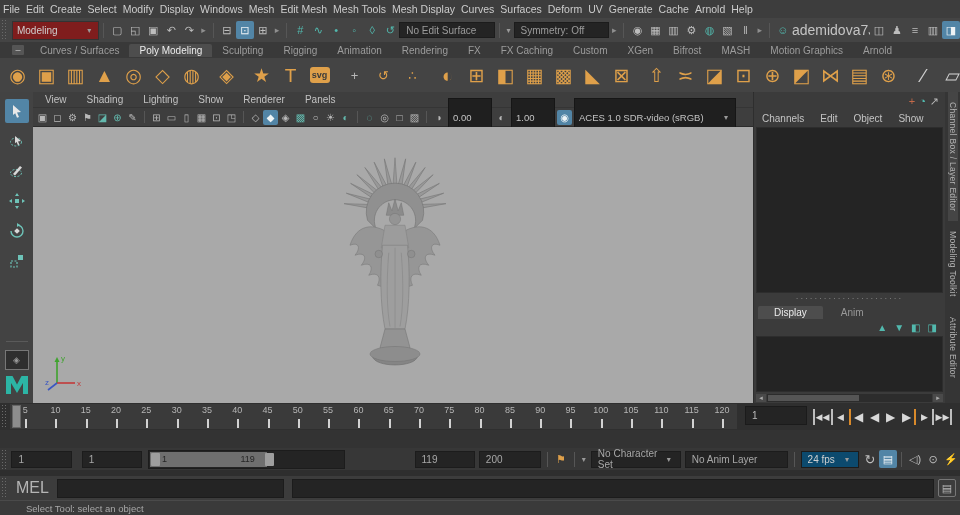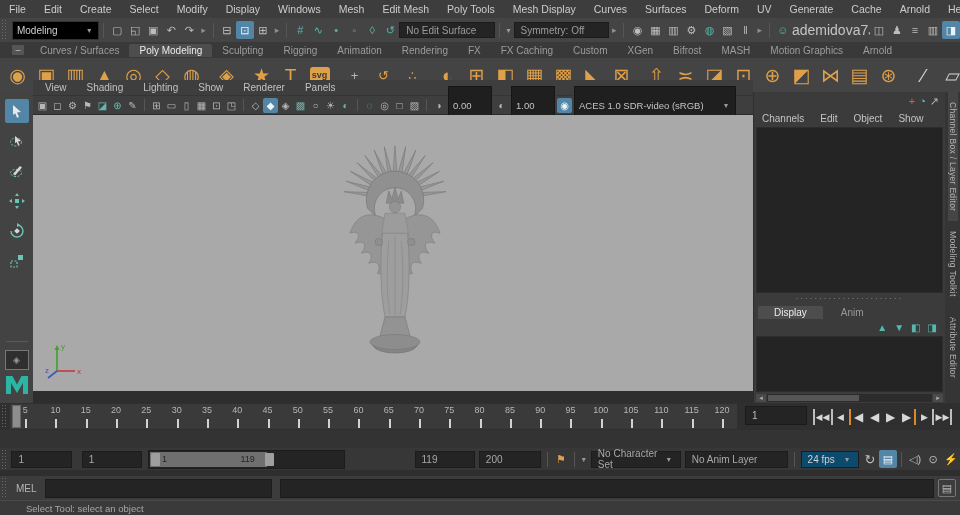--- a/index.html
+++ b/index.html
@@ -16,25 +16,25 @@
   .ic.tl{color:#52b9ae}
   .ic.or{color:#dfa04a}
   .ic.hl{background:#5285a6;color:#ecf2f5}
   .fld{background:#242424;border:1px solid #1c1c1c;color:#9b9b9b;font-size:10px;
        display:flex;align-items:center;padding:0 6px;height:16px;box-sizing:border-box}
   .caret{font-size:8px;color:#9a9a9a;margin:0 3px}
 
   
   .menubar{left:0;top:0;width:960px;height:18px;background:#3d3d3d;border-bottom:1px solid #2c2c2c;
            font-size:10.5px;color:#cccccc}
-  .menubar .mi{padding:0 9px;white-space:nowrap}
+  .menubar .mi{padding:0 3px;white-space:nowrap}
 
   
   .statusline{left:0;top:18px;width:960px;height:24px;background:#444;border-bottom:1px solid #303030}
-  .menuset{width:78px;height:17px;background:#000000;border:1px solid #333;font-size:10px;color:#cfcfcf;
+  .menuset{width:78px;height:17px;background:#7f1d1d;border:1px solid #333;font-size:10px;color:#cfcfcf;
            display:flex;align-items:center;justify-content:space-between;padding:0 4px;margin-left:2px}
 
   
   .shelftabs{left:0;top:42px;width:960px;height:16px;background:#393939;font-size:10px;color:#9c9c9c}
   .shelftabs .st{padding:1px 10px;white-space:nowrap}
   .shelftabs .st.active{color:#ececec;background:#4d4d4d;border-radius:2px 2px 0 0}
   .minbtn{width:12px;height:10px;margin:0 6px 0 12px;background:#555;border-radius:1px;
           color:#ccc;font-size:9px;display:flex;align-items:center;justify-content:center;line-height:0}
   .shelficons{left:0;top:58px;width:960px;height:34px;background:#444;border-bottom:1px solid #2b2b2b}
   .sic{width:29px;height:29px;display:flex;align-items:center;justify-content:center;
@@ -45,21 +45,21 @@
   .ssep{width:1px;height:24px;background:#585858;margin:0 3px}
 
   
   .toolbox{left:0;top:92px;width:33px;height:311px;background:#434343;display:flex;flex-direction:column;align-items:center;padding-top:4px;box-sizing:border-box}
   .tool{width:24px;height:24px;margin:3px 0;display:flex;align-items:center;justify-content:center;border-radius:2px}
   .tool.sel{background:#5285a6}
   .tbsep{width:22px;height:1px;background:#5a5a5a;margin:8px 0 6px}
   .layoutbtn{width:22px;height:18px;border:1px solid #777;background:#2f2f2f;display:flex;align-items:center;justify-content:center;margin:2px 0}
   .layoutbtn span{color:#9a9a9a;font-size:9px}
 
-  .viewport{left:33px;top:80px;width:720px;height:311px;background:#4d7c0f;display:flex;flex-direction:column}
+  .viewport{left:33px;top:92px;width:720px;height:311px;background:#4d7c0f;display:flex;flex-direction:column}
   .vpmenus{height:15px;display:flex;align-items:center;font-size:10px;color:#c2c2c2;background:#3e3e3e;padding-left:12px}
   .vpmenus .mi{padding:0 12px 0 0;margin-right:8px}
   .vptoolbar{height:18px;display:flex;align-items:center;background:#3e3e3e;border-top:1px solid #353535;border-bottom:1px solid #2c2c2c;padding-left:2px}
   .vic{width:15px;height:15px;display:flex;align-items:center;justify-content:center;color:#b8b8b8;font-size:10px;border-radius:2px;flex:0 0 auto}
   .vic.tl{color:#63b8ad}
   .vic.hl{background:#5285a6;color:#eef4f6}
   .vfld{background:#1f1f1f;border:1px solid #161616;color:#c4c4c4;font-size:9.5px;height:13px;
         display:flex;align-items:center;padding:12px 4px;margin:0 2px}
   .vpcanvas{flex:1;background:#a9a9a9;position:relative}
   .persp{position:absolute;bottom:4px;left:0;right:0;text-align:center;color:#454545;font-size:10px;font-weight:bold}
@@ -112,42 +112,42 @@
   .rangerow{left:0;top:448px;width:960px;height:22px;background:#373737;display:flex;align-items:center}
   .rfld{background:#242424;border:1px solid #1c1c1c;color:#a8a8a8;font-size:10px;height:17px;
         display:flex;align-items:center;padding:0 6px;box-sizing:border-box;margin:0 2px}
   .rslider{width:210px;height:17px;background:#242424;border:1px solid #1c1c1c;position:relative;margin:0 4px}
   .rbar{position:absolute;left:1px;top:1px;bottom:1px;width:60%;background:#6f6f6f;display:flex;
         align-items:center;justify-content:space-between;color:#262626;font-size:9px;padding:0 12px;box-sizing:border-box}
   .rhandle{position:absolute;top:2px;bottom:2px;width:9px;background:#9e9e9e;border-radius:1px}
 
   
   .melrow{left:0;top:476px;width:960px;height:24px;background:#3c3c3c;display:flex;align-items:center}
-  .mellabel{color:#b5b5b5;font-size:10px;margin:0 8px 0 6px}
+  .mellabel{color:#b5b5b5;font-size:16px;margin:0 8px 0 6px}
   .melinput{width:225px;height:17px;background:#242424;border:1px solid #1c1c1c;margin-right:8px}
   .meloutput{flex:1;height:17px;background:#242424;border:1px solid #1c1c1c}
   .scripticon{width:16px;height:16px;margin:0 4px;color:#b8b8b8;font-size:11px;display:flex;align-items:center;justify-content:center;border:1px solid #777;border-radius:2px}
 
   .helpline{left:0;top:500px;width:960px;height:15px;background:#3a3a3a;border-top:1px solid #4a4a4a;
             display:flex;align-items:center;font-size:9.5px;color:#a8a8a8;padding-left:26px;box-sizing:border-box}
 </style>
 </head>
 <body>
 
 <div class="abs menubar row">
   <span class="mi">File</span>
   <span class="mi">Edit</span>
   <span class="mi">Create</span>
   <span class="mi">Select</span>
   <span class="mi">Modify</span>
   <span class="mi">Display</span>
   <span class="mi">Windows</span>
   <span class="mi">Mesh</span>
   <span class="mi">Edit Mesh</span>
-  <span class="mi">Poly Tools</span>
+  <span class="mi">Mesh Tools</span>
   <span class="mi">Mesh Display</span>
   <span class="mi">Curves</span>
   <span class="mi">Surfaces</span>
   <span class="mi">Deform</span>
   <span class="mi">UV</span>
   <span class="mi">Generate</span>
   <span class="mi">Cache</span>
   <span class="mi">Arnold</span>
   <span class="mi">Help</span>
 

